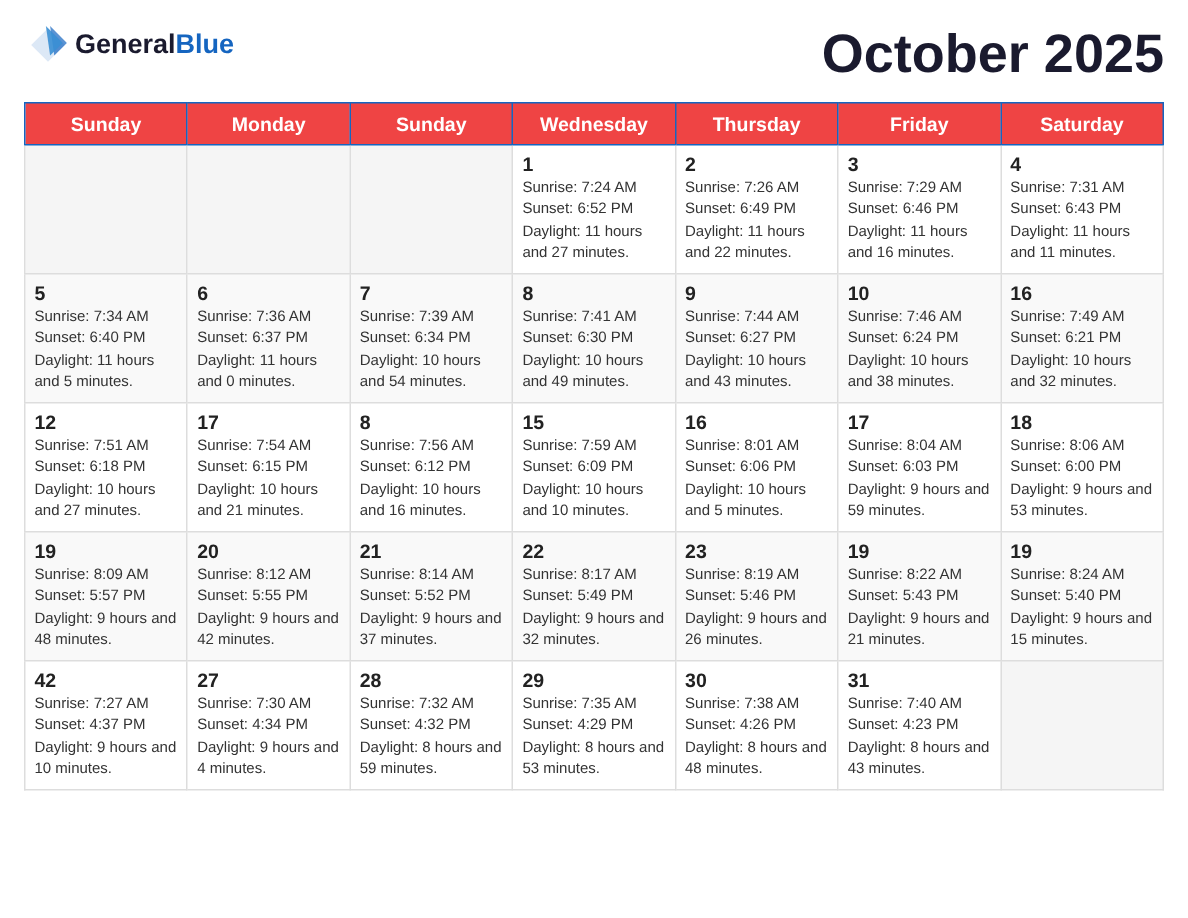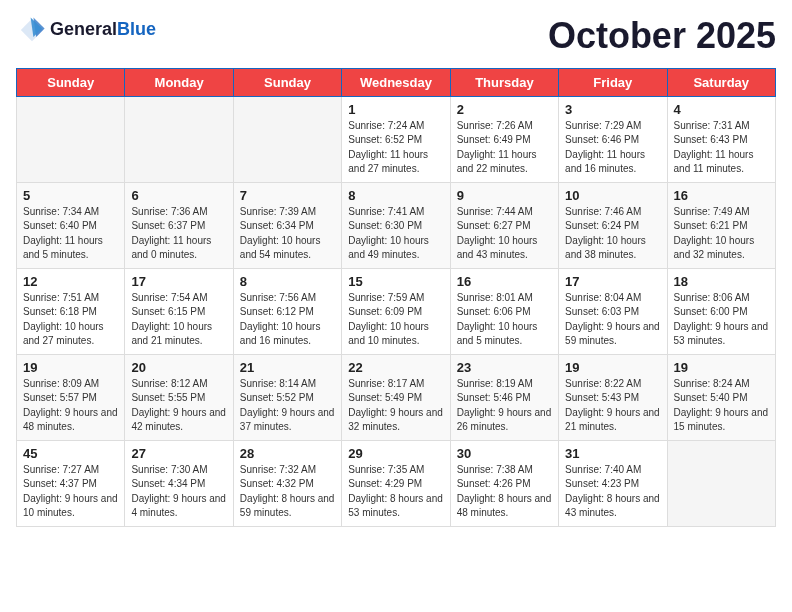--- a/index.html
+++ b/index.html
@@ -226,21 +226,21 @@
           <span class="day-number">19</span>
           <div class="day-info">Sunrise: 8:22 AM<br>Sunset: 5:43 PM<br>Daylight: 9 hours and 21 minutes.</div>
         </td>
         <td>
           <span class="day-number">19</span>
           <div class="day-info">Sunrise: 8:24 AM<br>Sunset: 5:40 PM<br>Daylight: 9 hours and 15 minutes.</div>
         </td>
       </tr>
       <tr>
         <td>
-          <span class="day-number">45</span>
+          <span class="day-number">42</span>
           <div class="day-info">Sunrise: 7:27 AM<br>Sunset: 4:37 PM<br>Daylight: 9 hours and 10 minutes.</div>
         </td>
         <td>
           <span class="day-number">27</span>
           <div class="day-info">Sunrise: 7:30 AM<br>Sunset: 4:34 PM<br>Daylight: 9 hours and 4 minutes.</div>
         </td>
         <td>
           <span class="day-number">28</span>
           <div class="day-info">Sunrise: 7:32 AM<br>Sunset: 4:32 PM<br>Daylight: 8 hours and 59 minutes.</div>
         </td>

